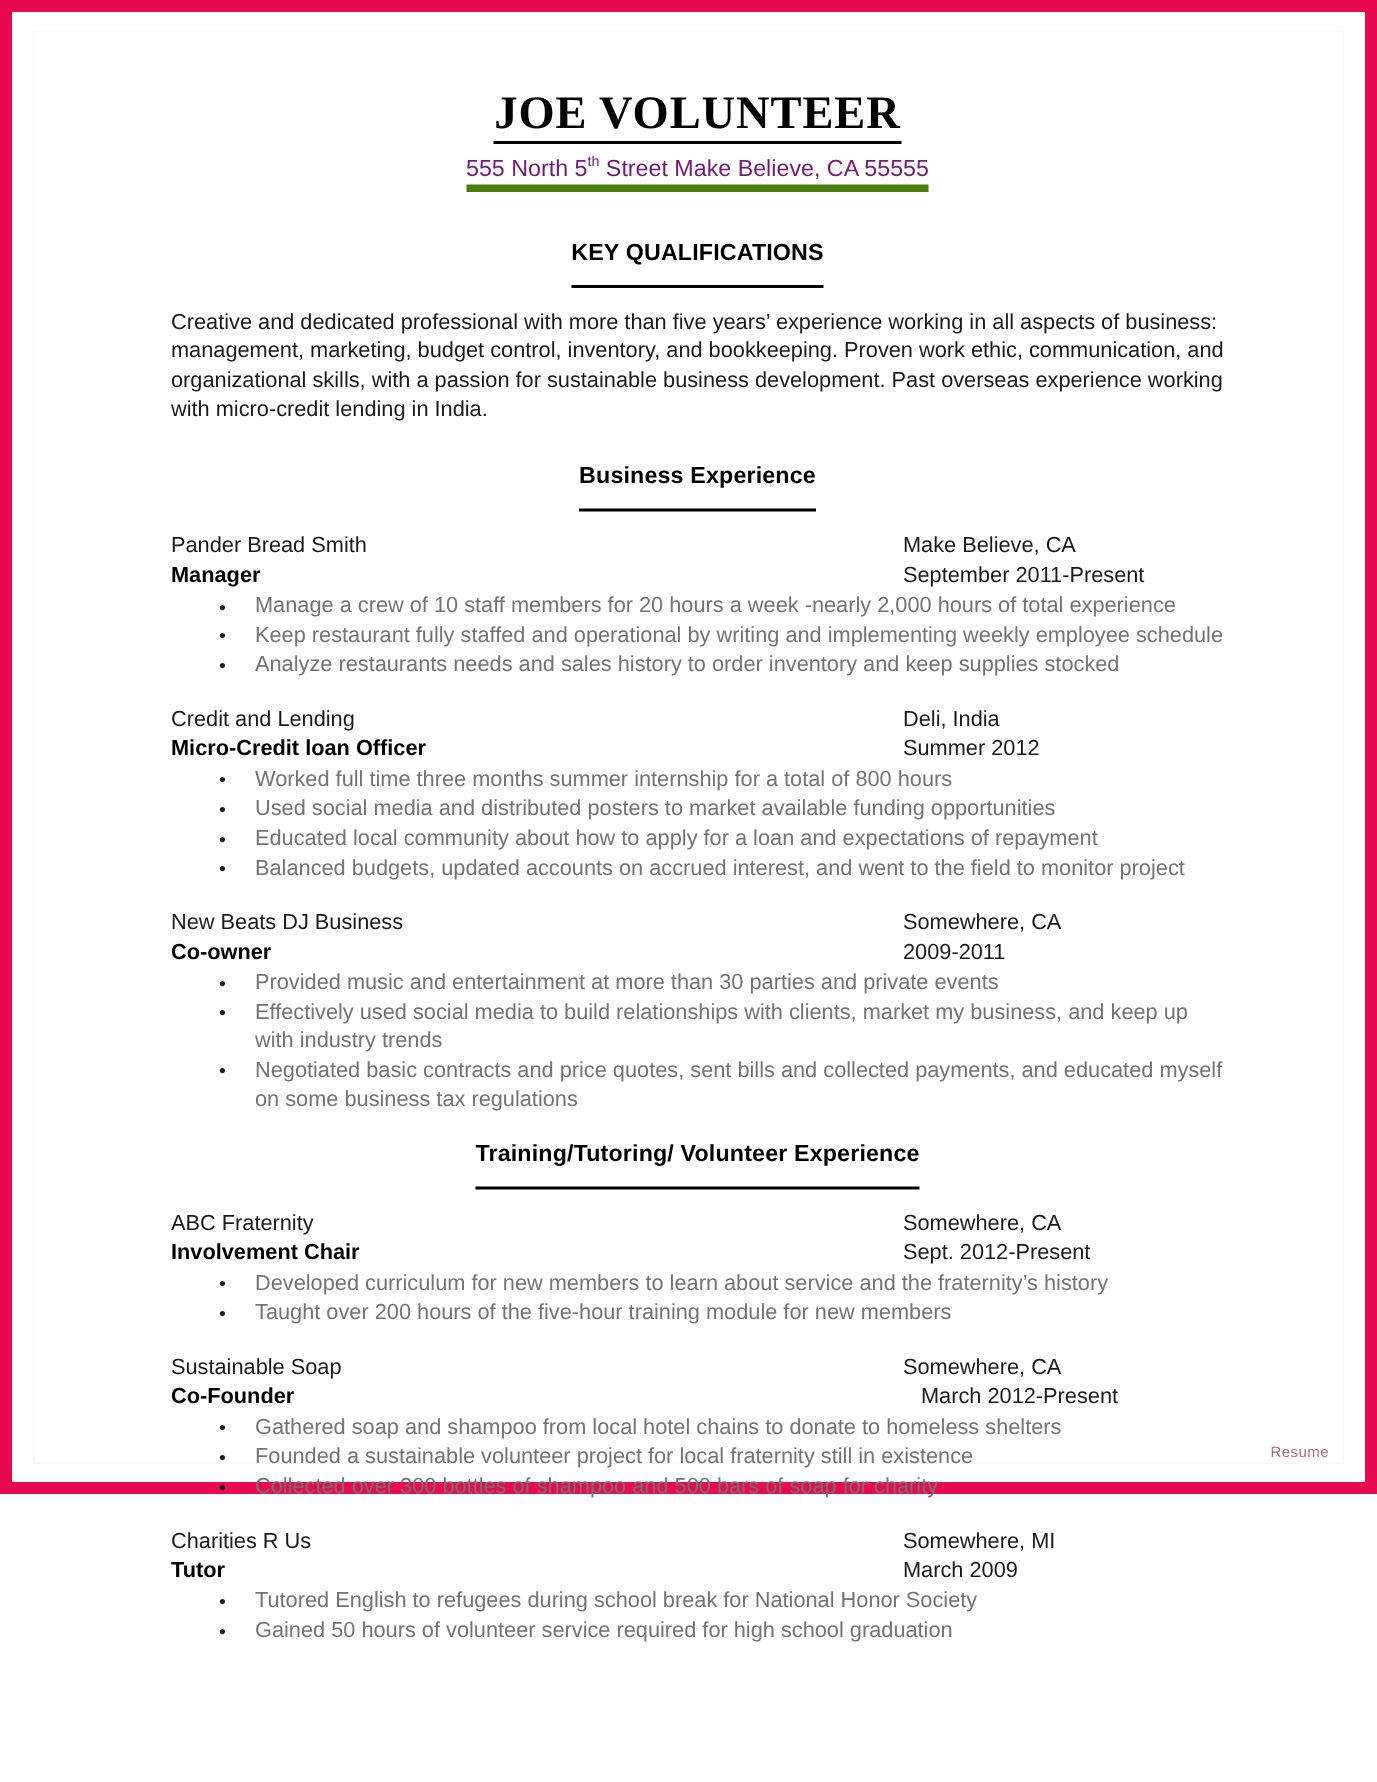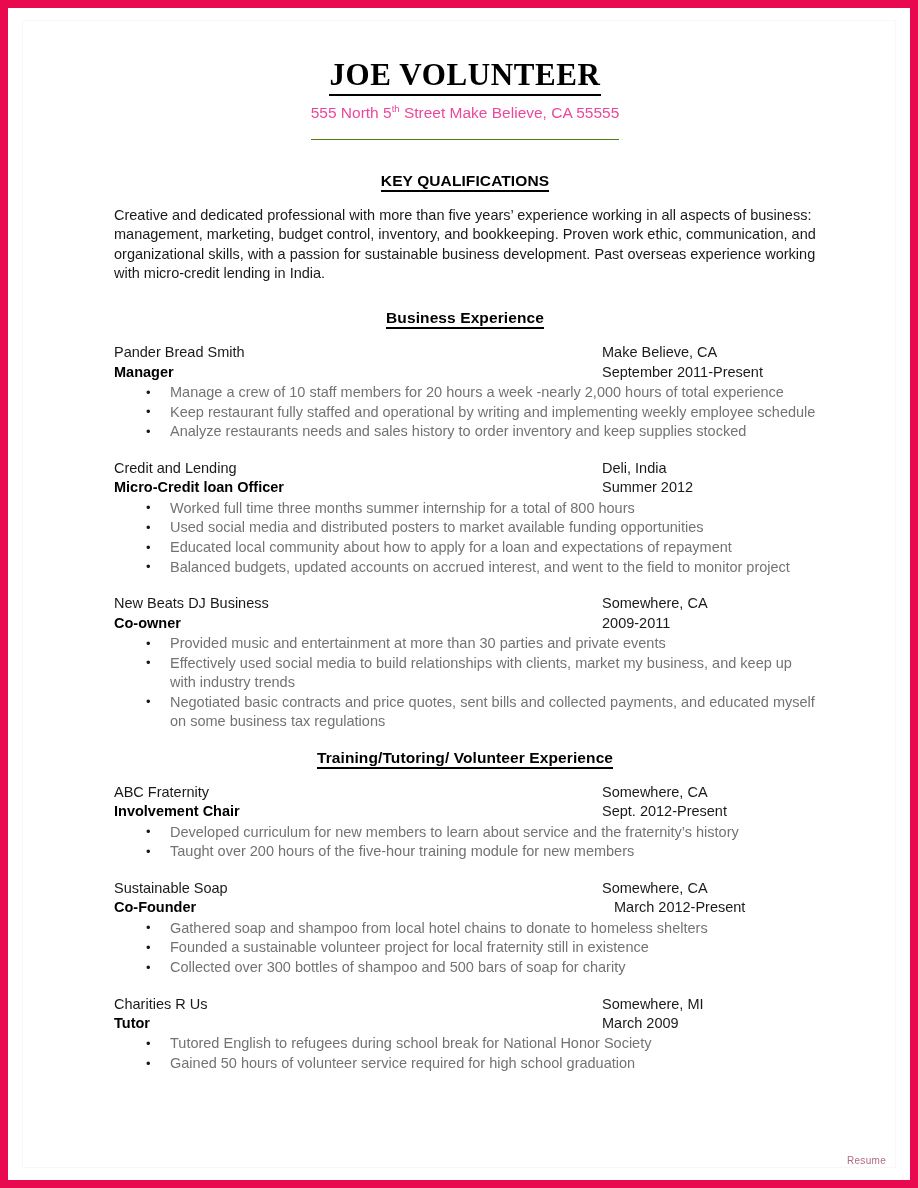--- a/index.html
+++ b/index.html
@@ -12,21 +12,21 @@
     height: 1188px;
     font-family: "Liberation Sans", sans-serif;
     overflow: hidden;
   }
 
   
   .scan-frame {
     position: relative;
     box-sizing: border-box;
     width: 918px;
-    height: 1188px;
+    height: 996px;
     border: 8px solid #e8094f;
     background: #ffffff;
   }
 
   
   .page-sheet {
     position: absolute;
     left: 14px;
     top: 12px;
     right: 14px;
@@ -55,25 +55,25 @@
     letter-spacing: 0.6px;
     color: #000000;
     display: inline-block;
     border-bottom: 2px solid #000000;
     padding-bottom: 1px;
     line-height: 1.12;
     margin: 0 0 7px 0;
   }
   .candidate-address {
     font-size: 15.5px;
-    color: #ec4899;
-    display: inline-block;
-    border-bottom: 1px solid #4d7c0f;
+    color: #701a75;
+    display: inline-block;
+    border-bottom: 5px solid #4d7c0f;
     line-height: 1.3;
-    padding-bottom: 16px;
+    padding-bottom: 0px;
     margin: 0 auto 2px auto;
   }
   .candidate-address sup {
     font-size: 9.5px;
     vertical-align: super;
     line-height: 0;
   }
   .candidate-contact {
     font-size: 15.5px;
     color: #1a1a1a;
@@ -94,21 +94,21 @@
   
   .section-heading {
     text-align: center;
     margin: 0 0 14px 0;
   }
   .section-heading span {
     font-size: 15.5px;
     font-weight: 700;
     color: #000000;
     border-bottom: 2px solid #000000;
-    padding-bottom: 0px;
+    padding-bottom: 12px;
     display: inline-block;
     letter-spacing: 0.1px;
   }
 
   
   .summary-text {
     font-size: 14.5px;
     line-height: 19.4px;
     color: #1a1a1a;
     margin: 0 0 26px 0;

